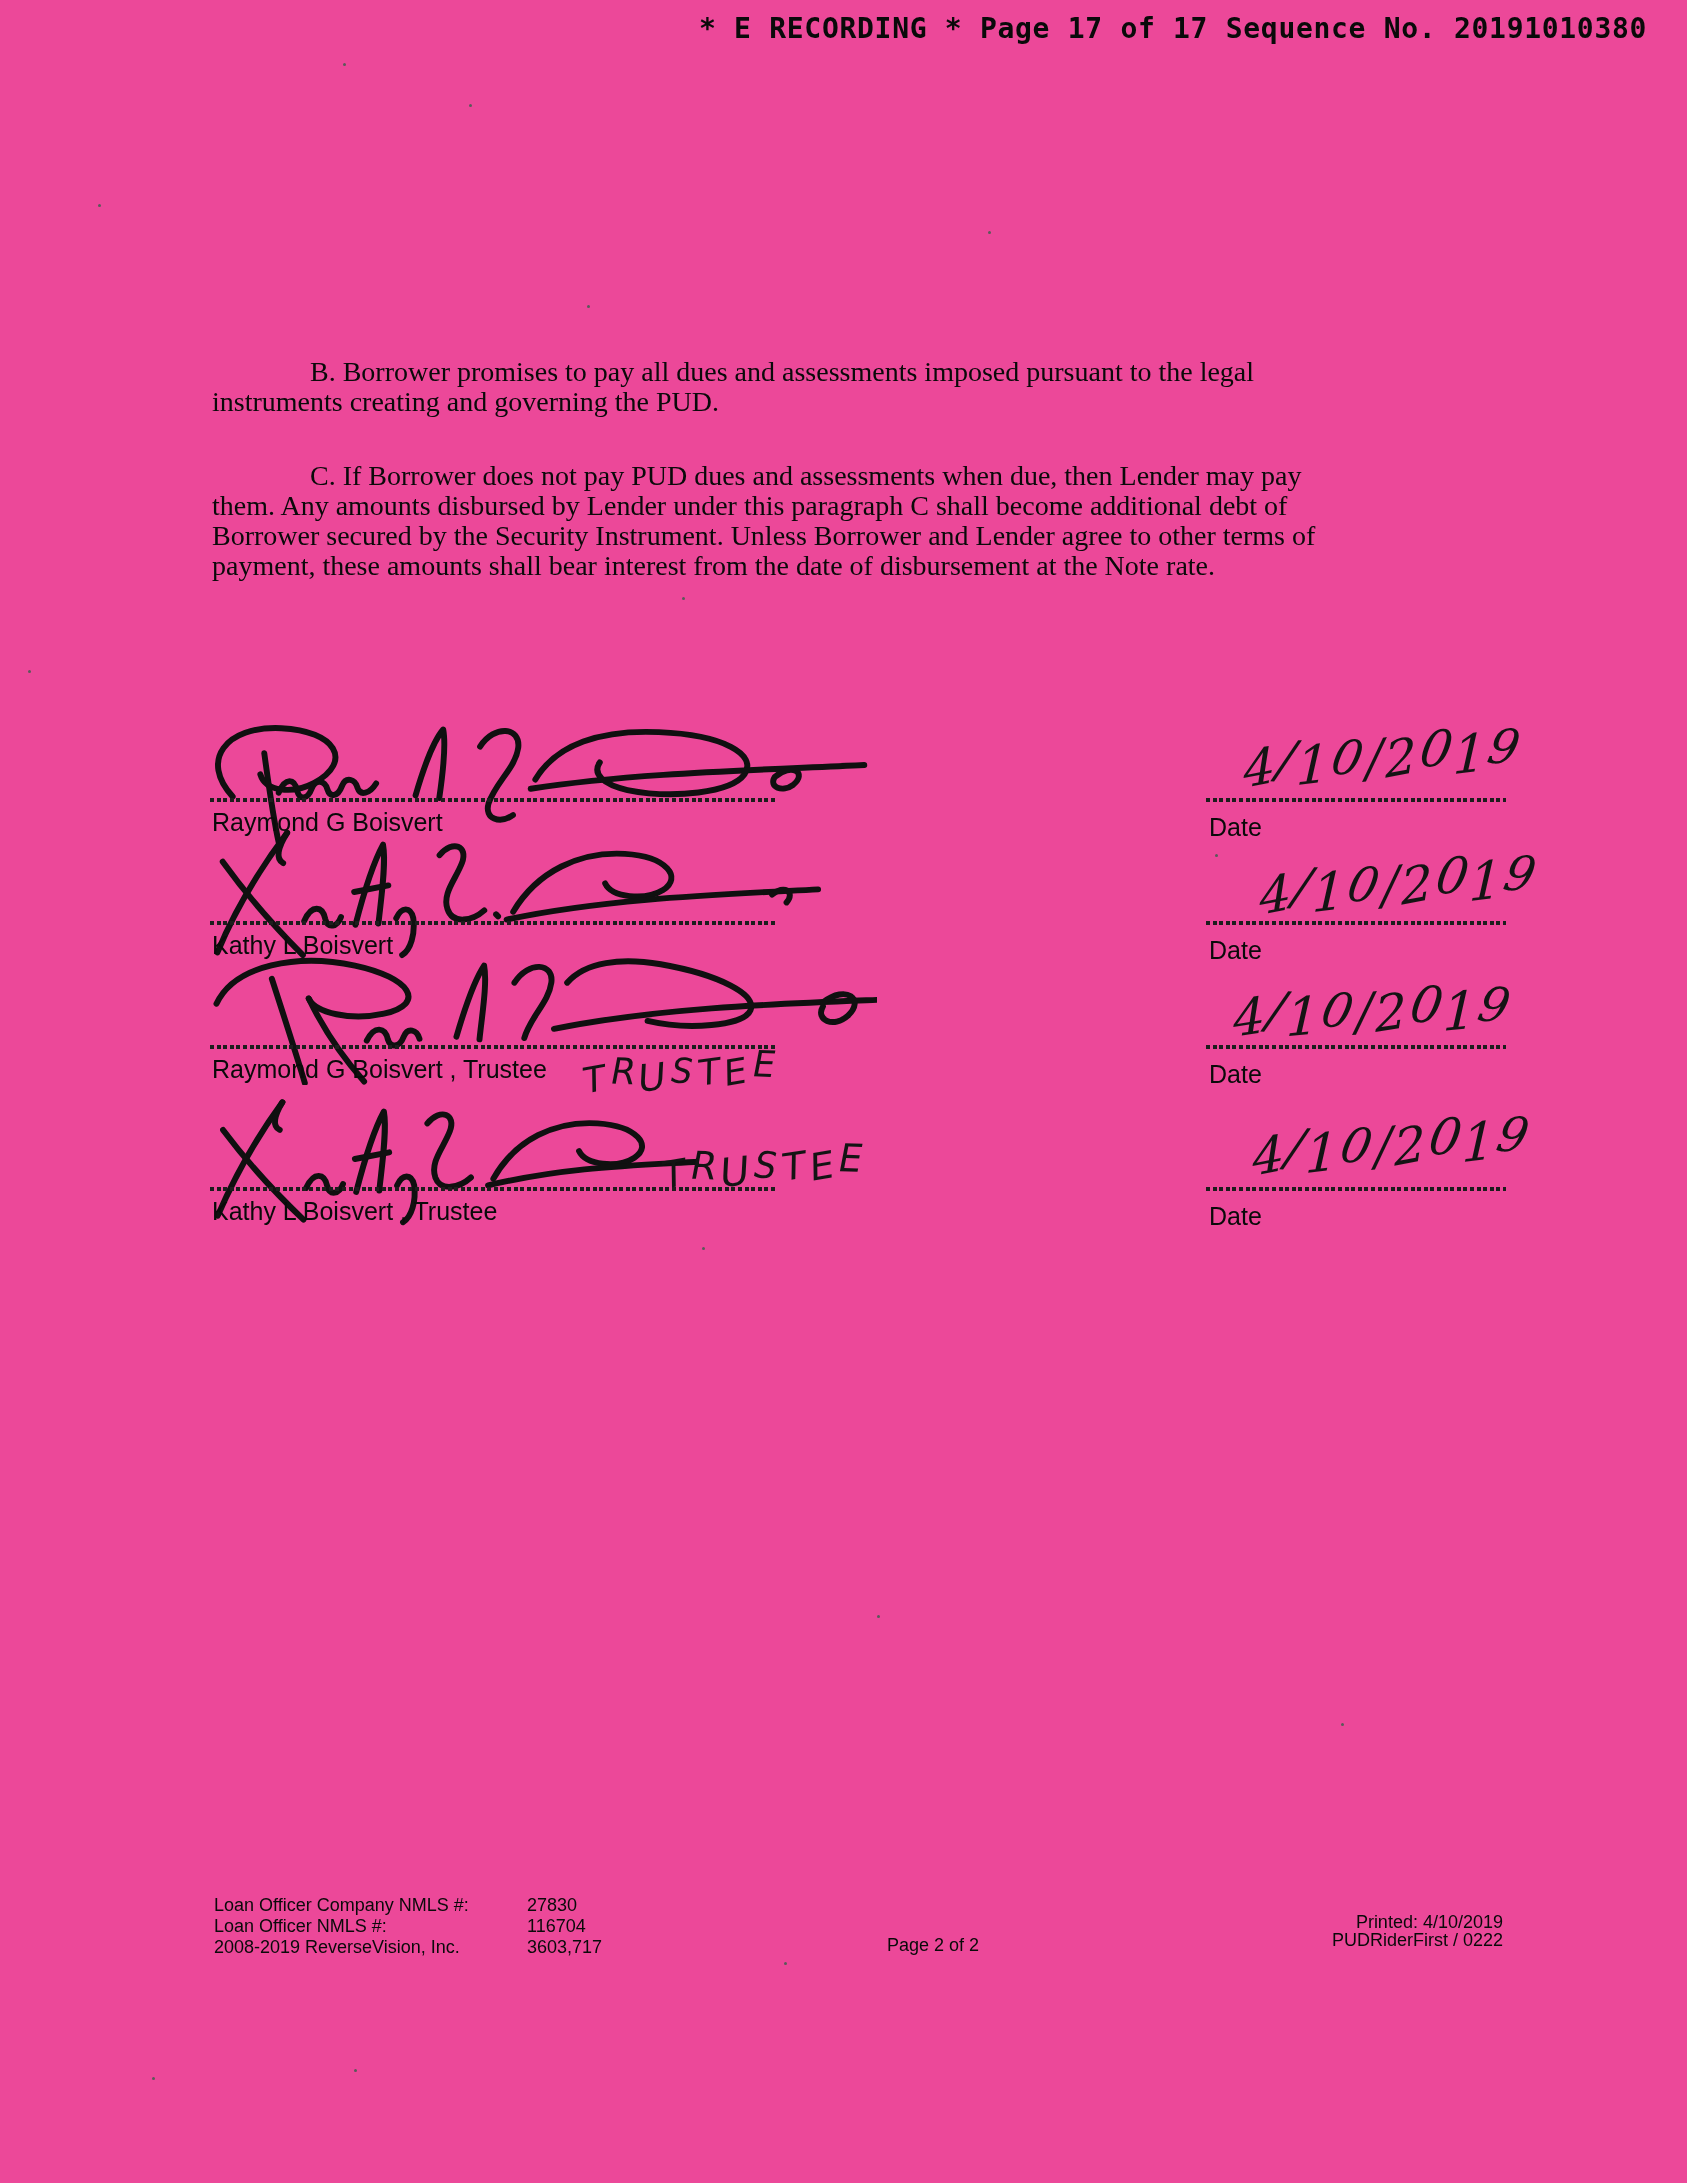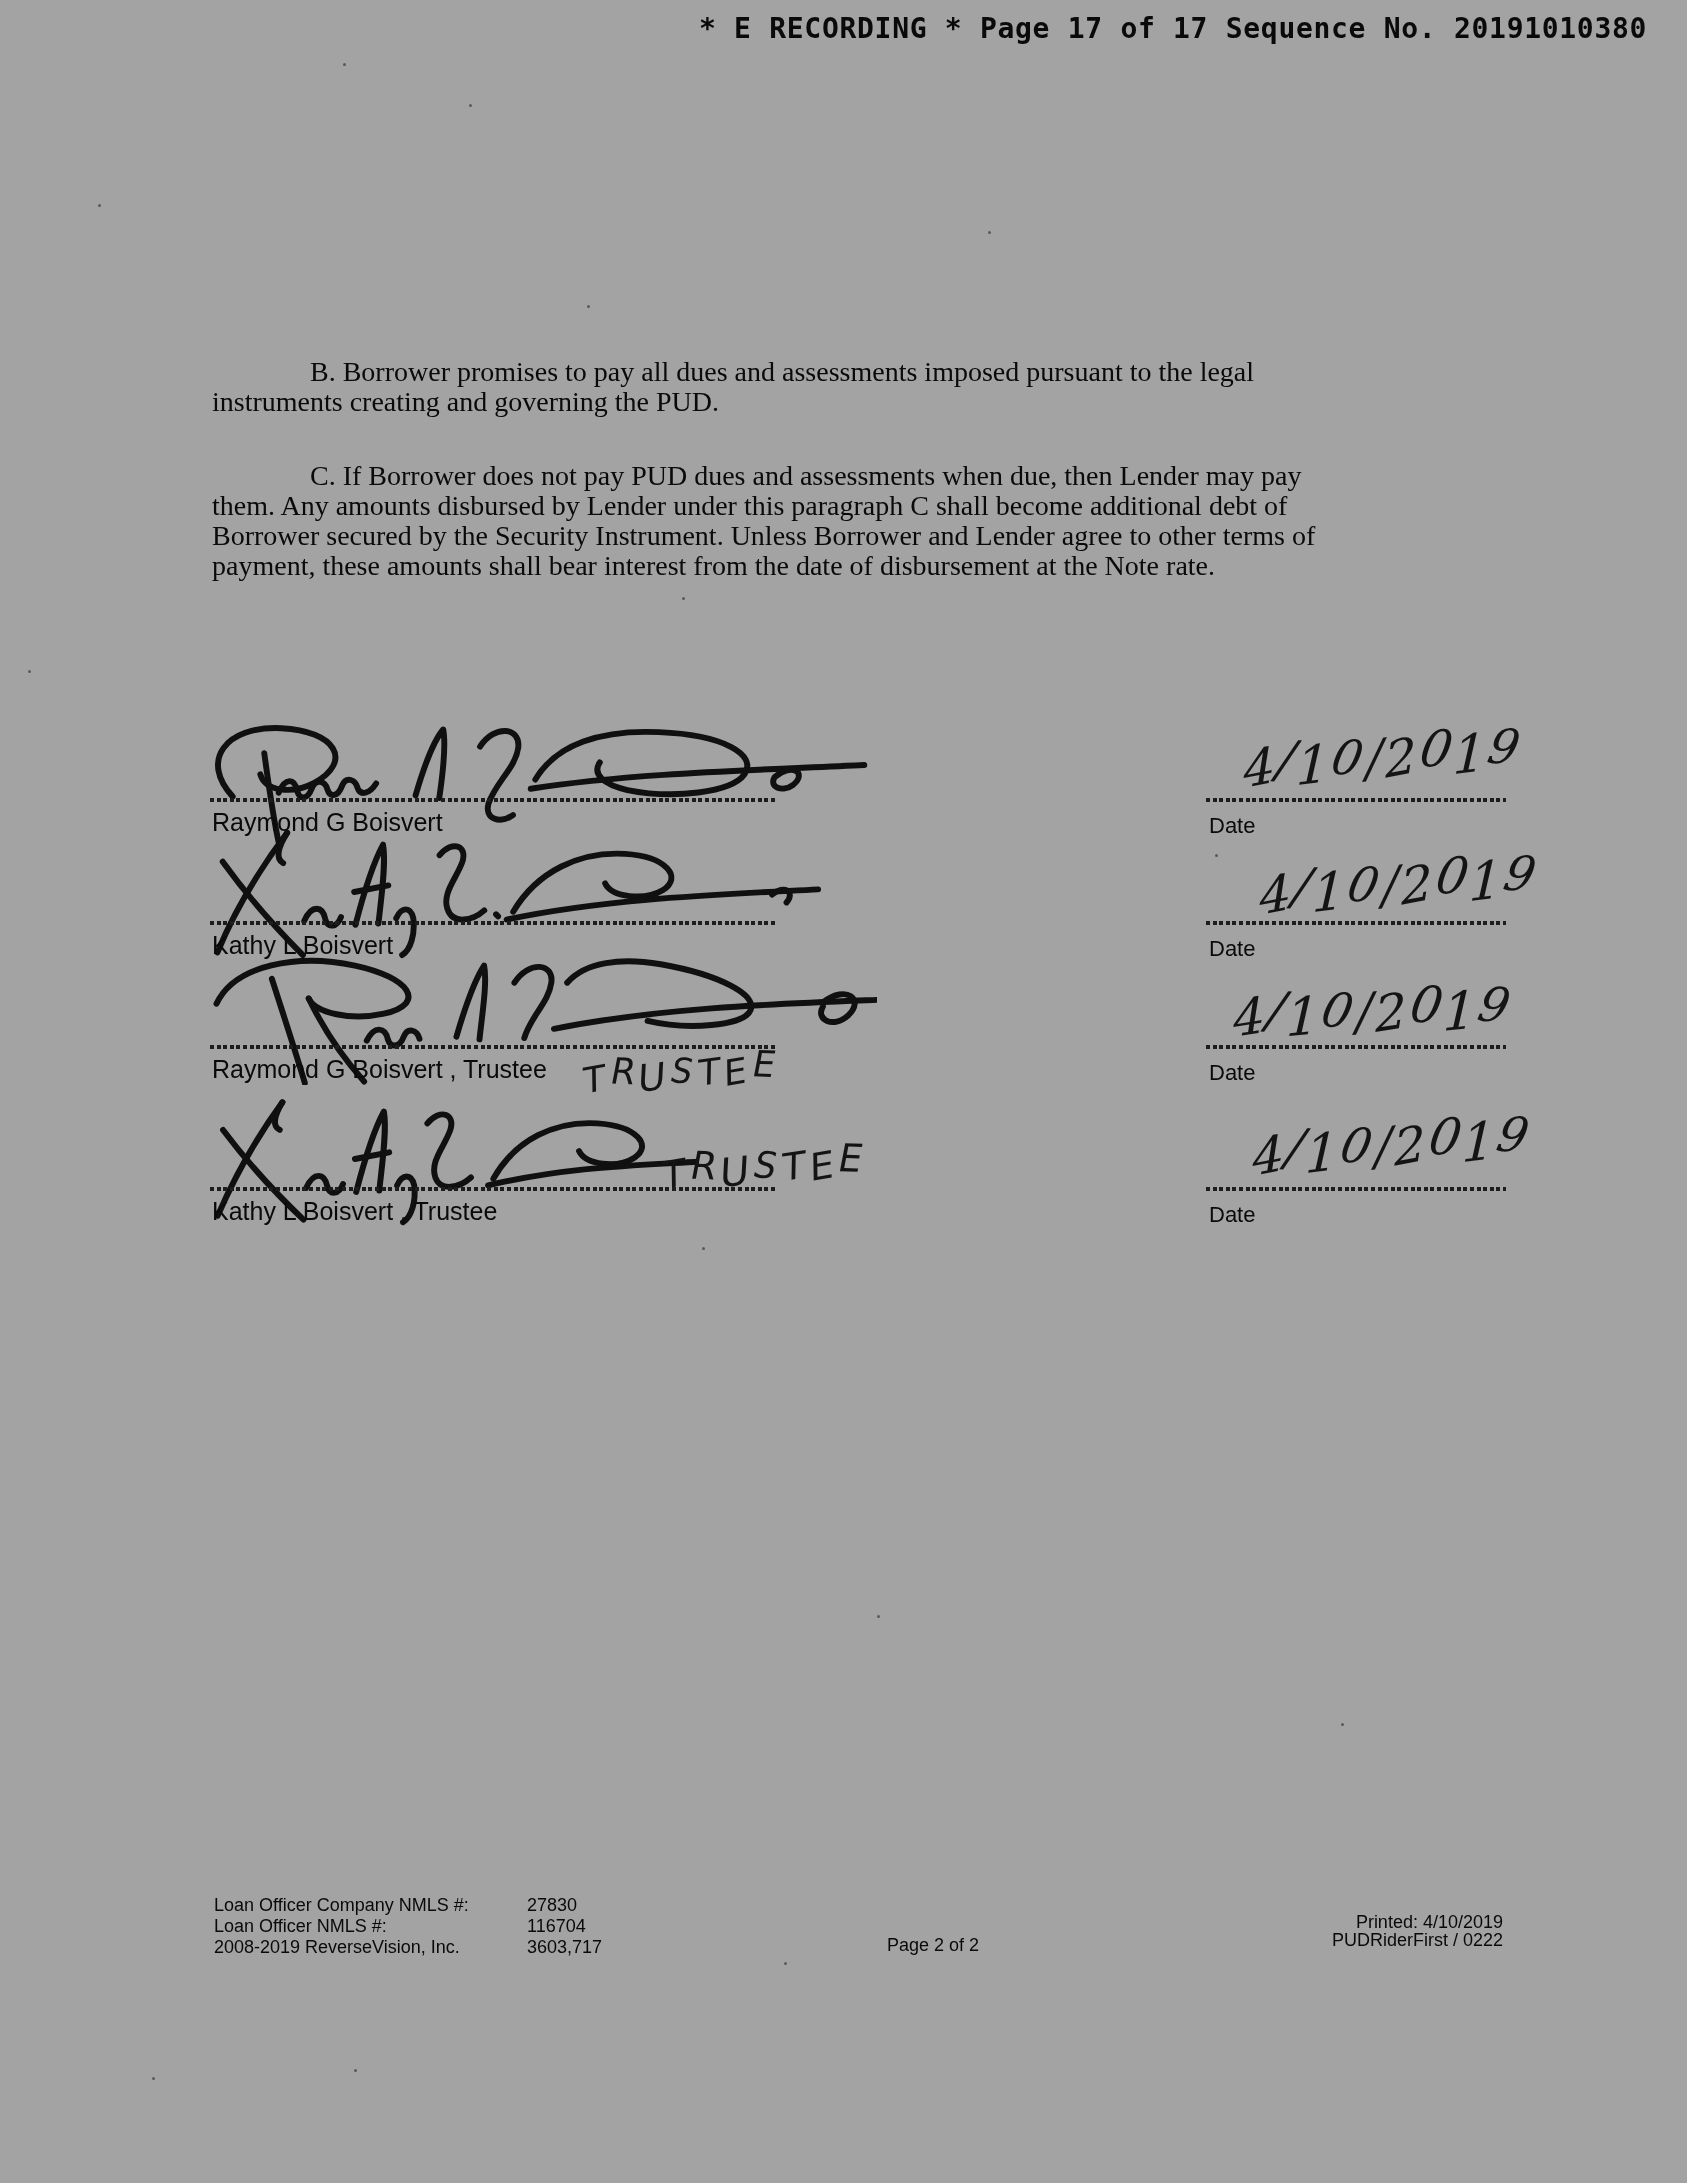--- a/index.html
+++ b/index.html
@@ -1,16 +1,16 @@
 <!DOCTYPE html>
 <html style="font-size:10.5px"><head>
 <meta charset="utf-8">
 <style>
   html,body{margin:0;padding:0;background:#e8e8e8}
-  .page{position:relative;width:1688px;height:2183px;background:#a3a3a3;
+  .page{position:relative;width:1688px;height:2183px;background:#ec4899;
         font-family:"Liberation Serif",serif;color:#0a0a0a;overflow:hidden}
 
   
   .rec-header{position:absolute;left:699px;top:12px;
     font-family:"DejaVu Sans Mono",monospace;font-size:28px;font-weight:bold;
     white-space:nowrap;letter-spacing:0.7px}
 
   
   .para{position:absolute;left:212px;width:1140px;margin:0;
     font-size:28px;line-height:30px;text-indent:98px}
@@ -22,21 +22,21 @@
   .sig-row{position:absolute;left:0;width:1688px;height:0}
   .r1{top:801px}.r2{top:924px}.r3{top:1048px}.r4{top:1190px}
 
   .sig-line{position:absolute;left:210px;top:-2.6px;width:568px;height:3.3px;
     background:repeating-linear-gradient(90deg,#1d1d1d 0 4px,transparent 4px 6.6px)}
   .date-line{position:absolute;left:1206px;top:-2.6px;width:300px;height:3.3px;
     background:repeating-linear-gradient(90deg,#1d1d1d 0 4px,transparent 4px 6.6px)}
   .sig-label{position:absolute;left:212px;top:6.6px;white-space:nowrap;
     font-family:"Liberation Sans",sans-serif;font-size:25px}
   .date-label{position:absolute;left:1209px;top:12px;
-    font-family:"Liberation Sans",sans-serif;font-size:22px}
+    font-family:"Liberation Sans",sans-serif;font-size:25px}
 
   
   .date-hw{position:absolute;left:1243px;top:-73px;color:#141414;
     font-family:"DejaVu Serif",serif;font-style:italic;font-size:50px;
     letter-spacing:2.6px;white-space:nowrap;transform:rotate(-4deg) skewX(-9deg)}
   .r2 .date-hw{left:1259px;top:-69px}
   .r3 .date-hw{left:1233px;top:-66px;transform:rotate(-2deg) skewX(-7deg)}
   .r4 .date-hw{left:1252px;top:-74px}
 
   

